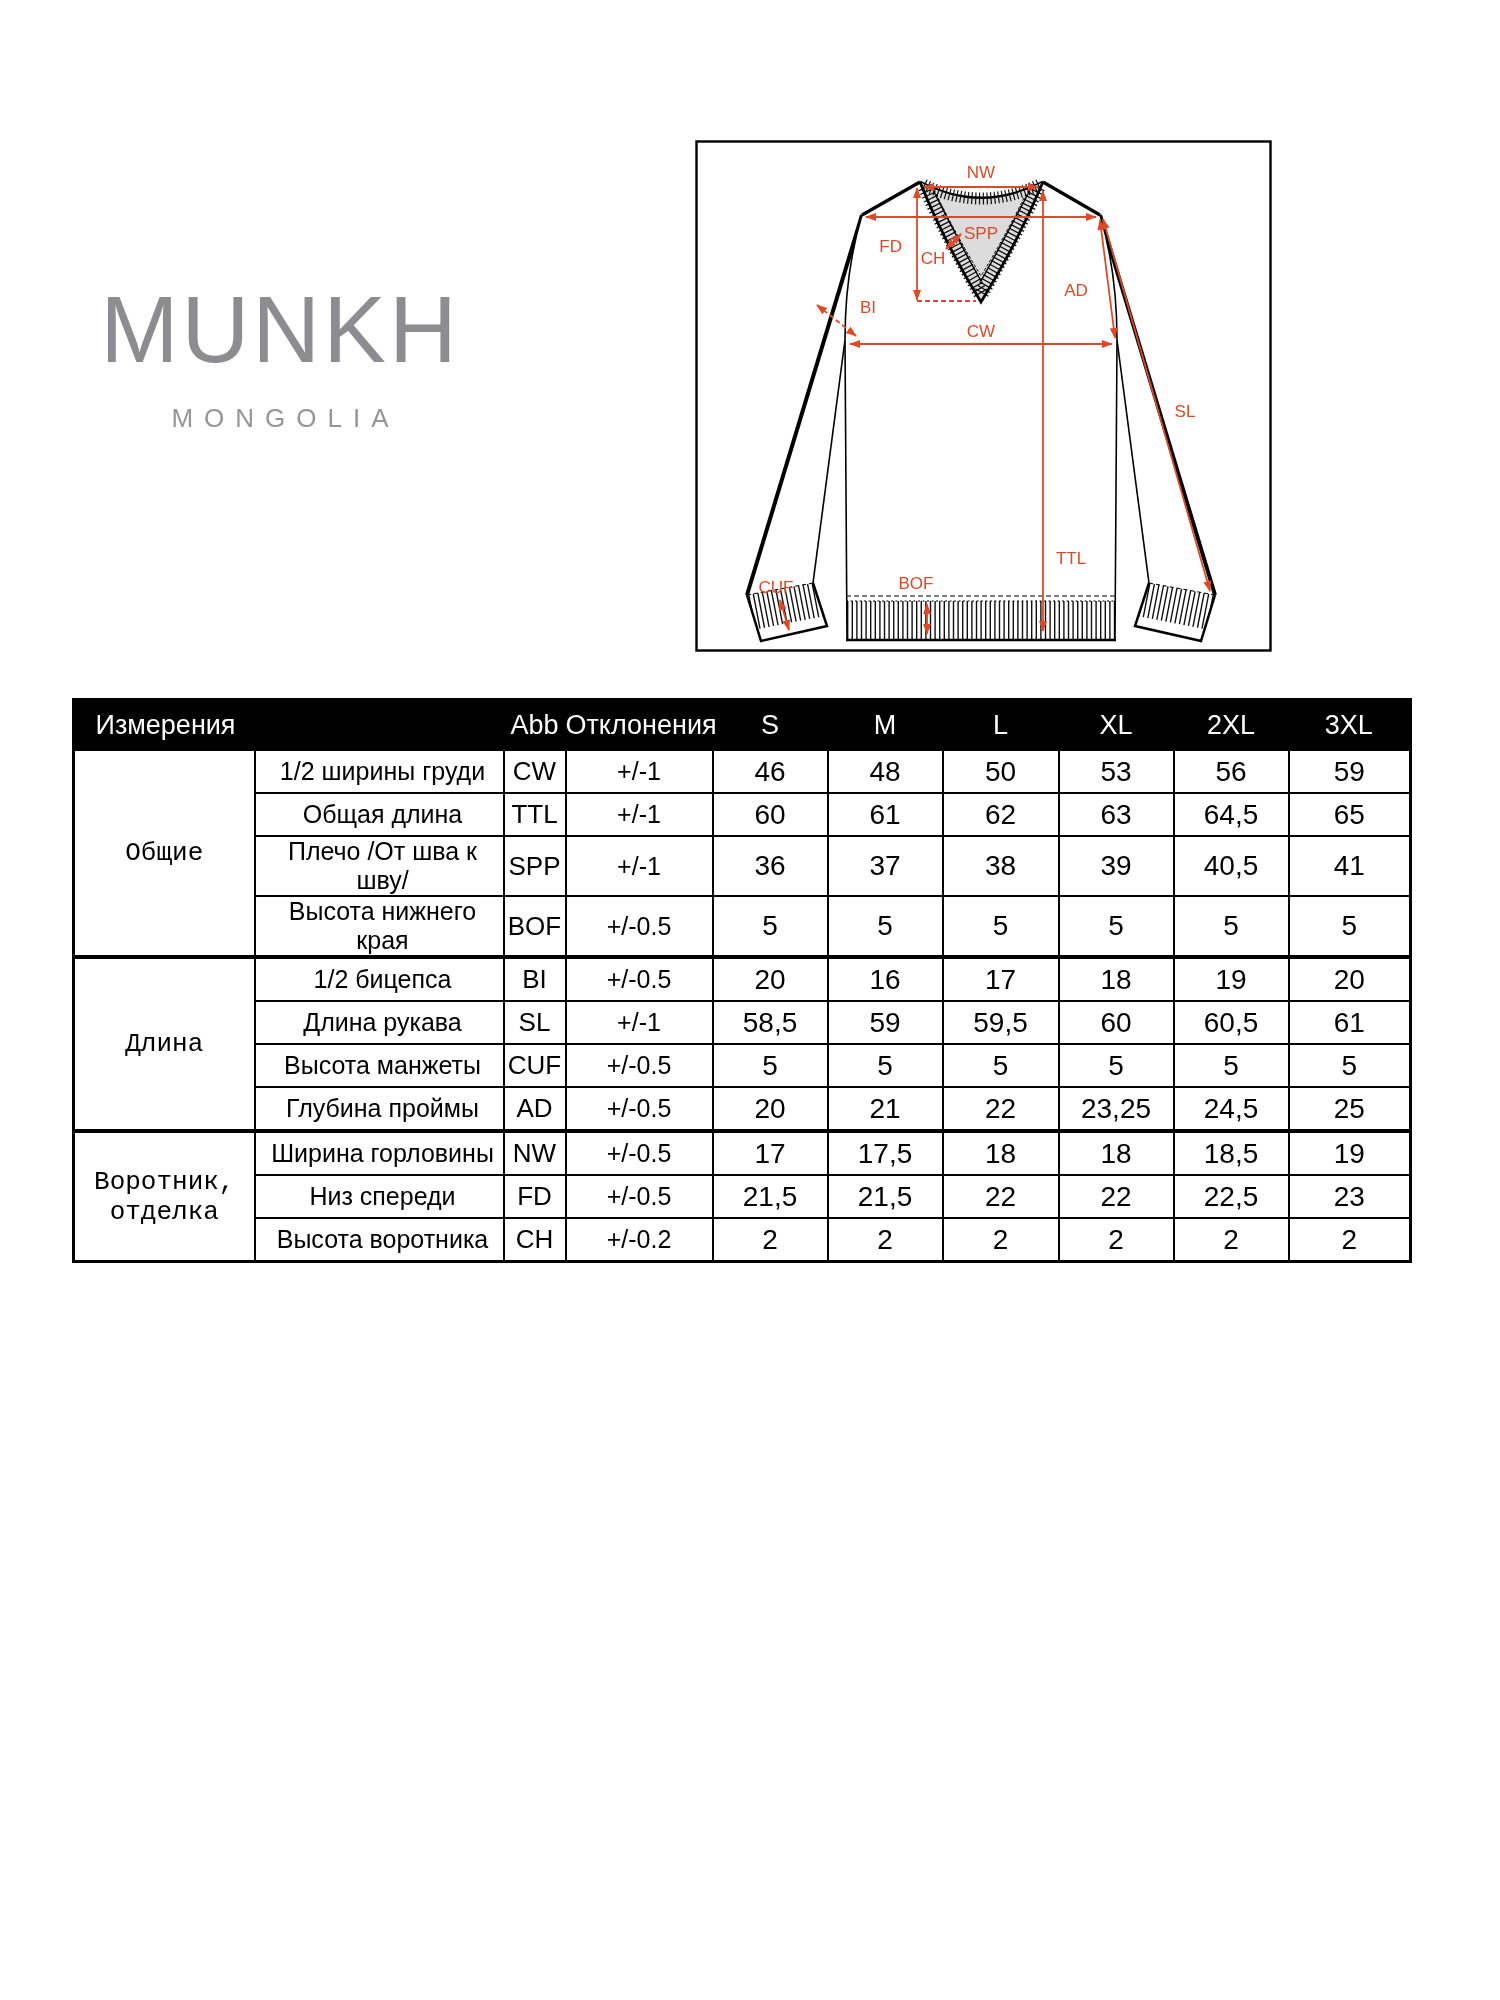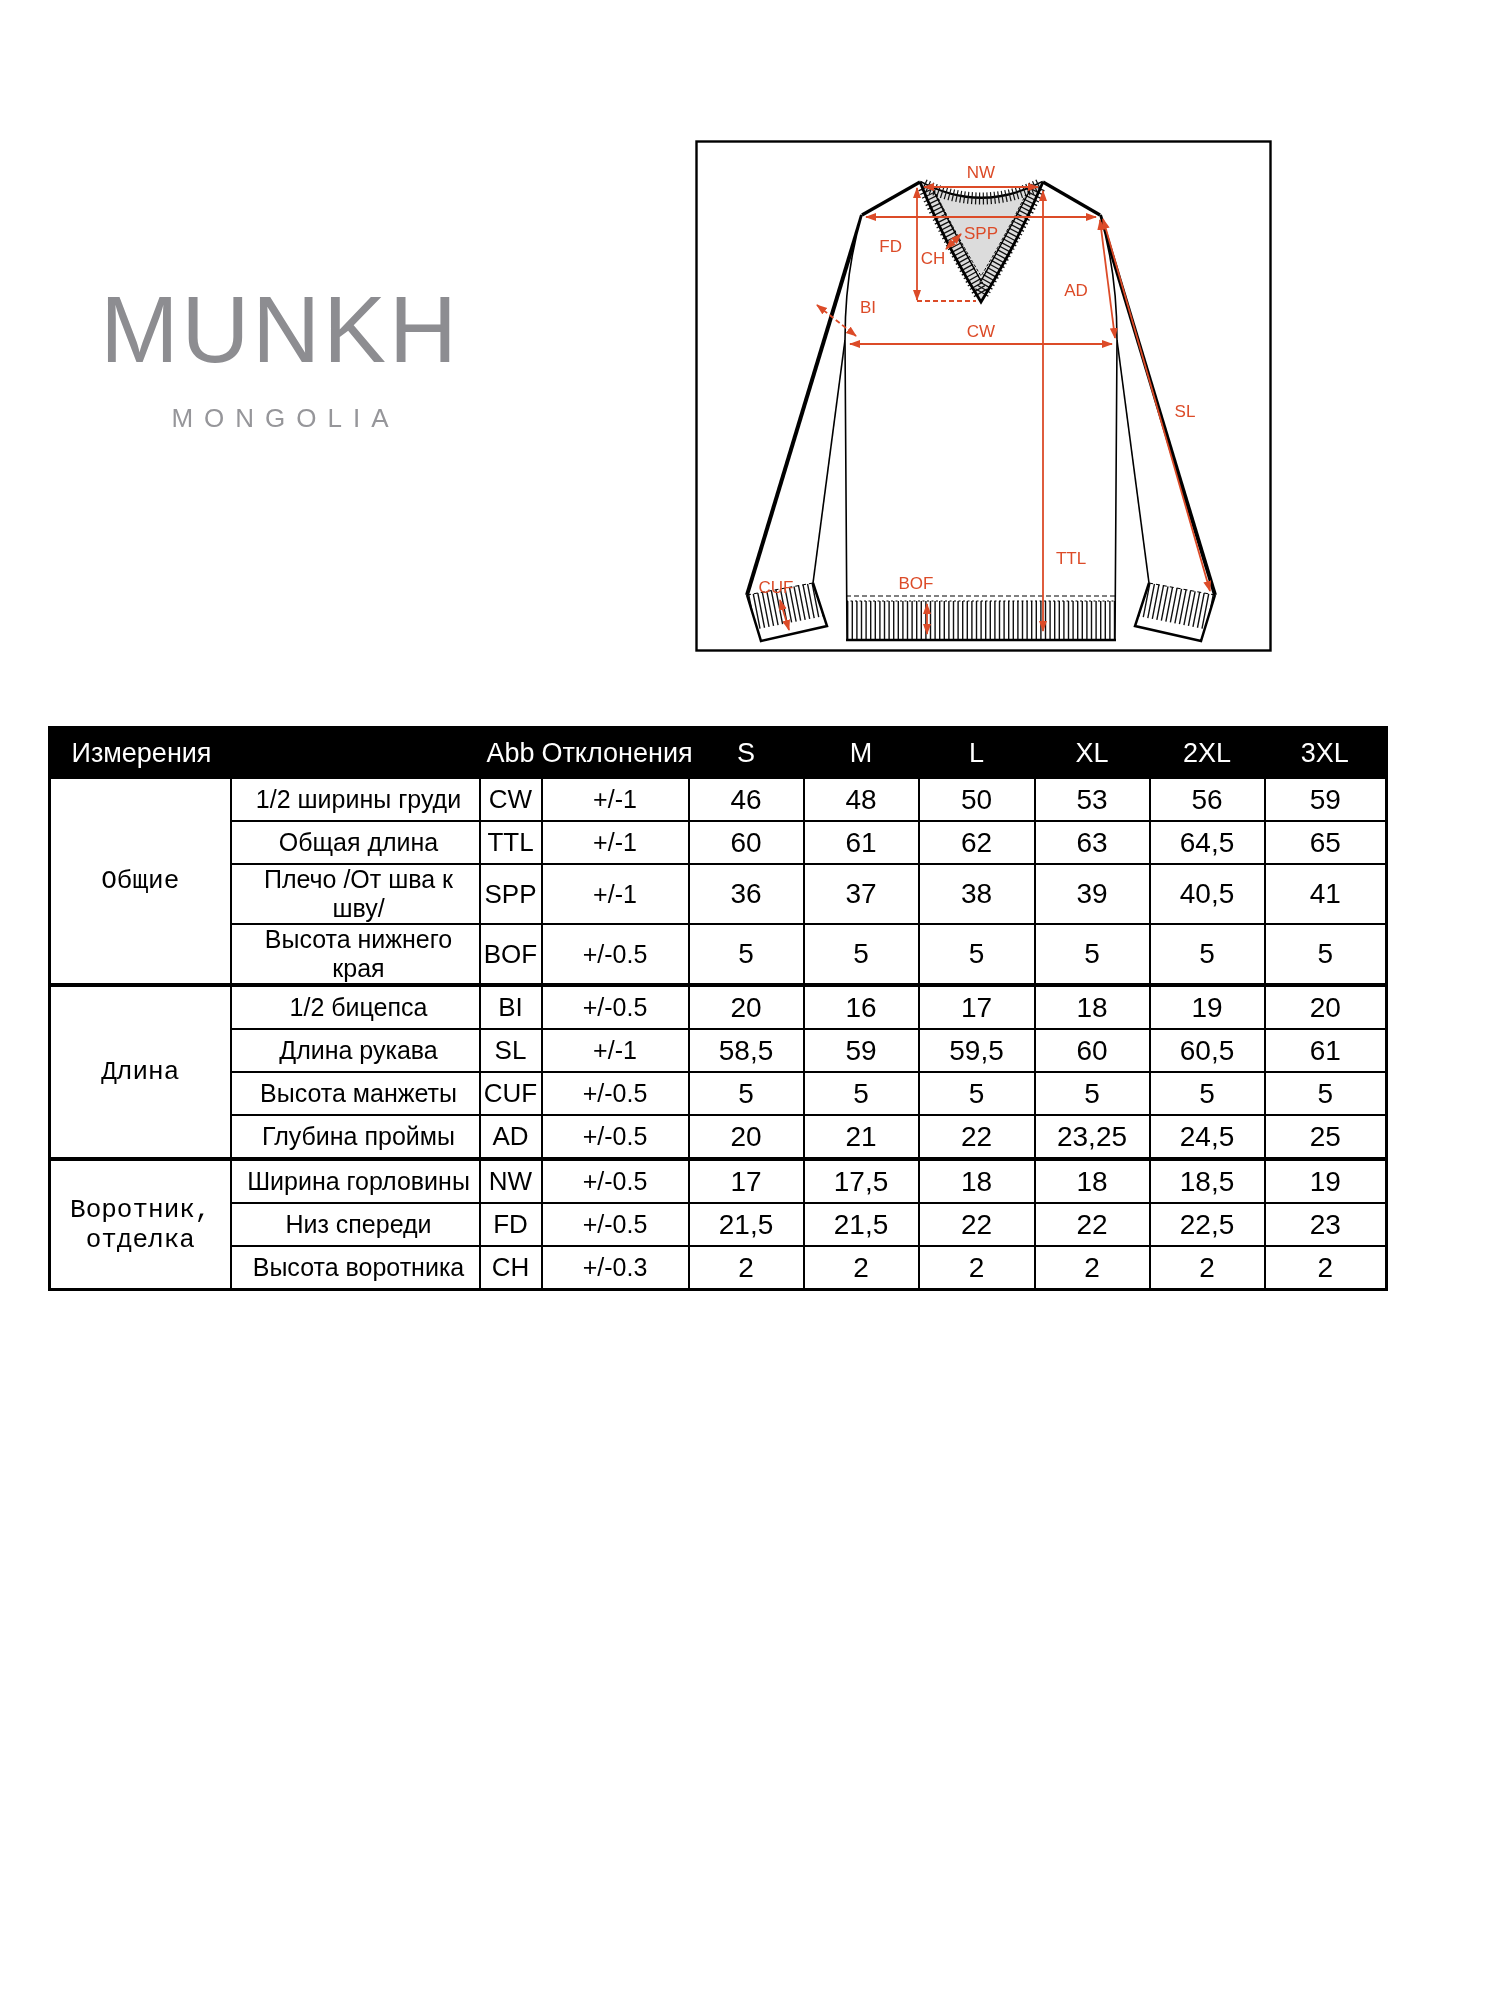--- a/index.html
+++ b/index.html
@@ -14,21 +14,21 @@
     color:#8d8d91;
   }
   .logo .sub{
     margin-top:26px;font-size:26px;letter-spacing:11px;color:#96969a;
     padding-left:11px;
   }
   
   .diagram{position:absolute;left:695px;top:140px;width:577px;height:512px;}
   .dim-label{fill:#dc4b28;font-family:"Liberation Sans",sans-serif;font-size:17px;}
   
-  .size-table-wrap{position:absolute;left:48px;top:698px;margin-top:28px;}
+  .size-table-wrap{position:absolute;left:72px;top:698px;}
   table.size-table{
     border-collapse:collapse;table-layout:fixed;width:1337px;
     border:3px solid #000;
   }
   .size-table th{
     background:#000;color:#fff;font-weight:400;font-size:27px;
     height:48px;padding:0;border:0;vertical-align:middle;
   }
   .size-table th.h-meas{text-align:left;}
   .size-table th.h-meas span{display:inline-block;width:181px;text-align:center;}
@@ -279,21 +279,21 @@
       <td>21,5</td>
       <td>21,5</td>
       <td>22</td>
       <td>22</td>
       <td>22,5</td>
       <td>23</td>
     </tr>
     <tr>
       <td class="name">Высота воротника</td>
       <td class="abb">CH</td>
-      <td class="dev">+/-0.3</td>
+      <td class="dev">+/-0.2</td>
       <td>2</td>
       <td>2</td>
       <td>2</td>
       <td>2</td>
       <td>2</td>
       <td>2</td>
     </tr>
   </tbody>
 </table>
 </div>

